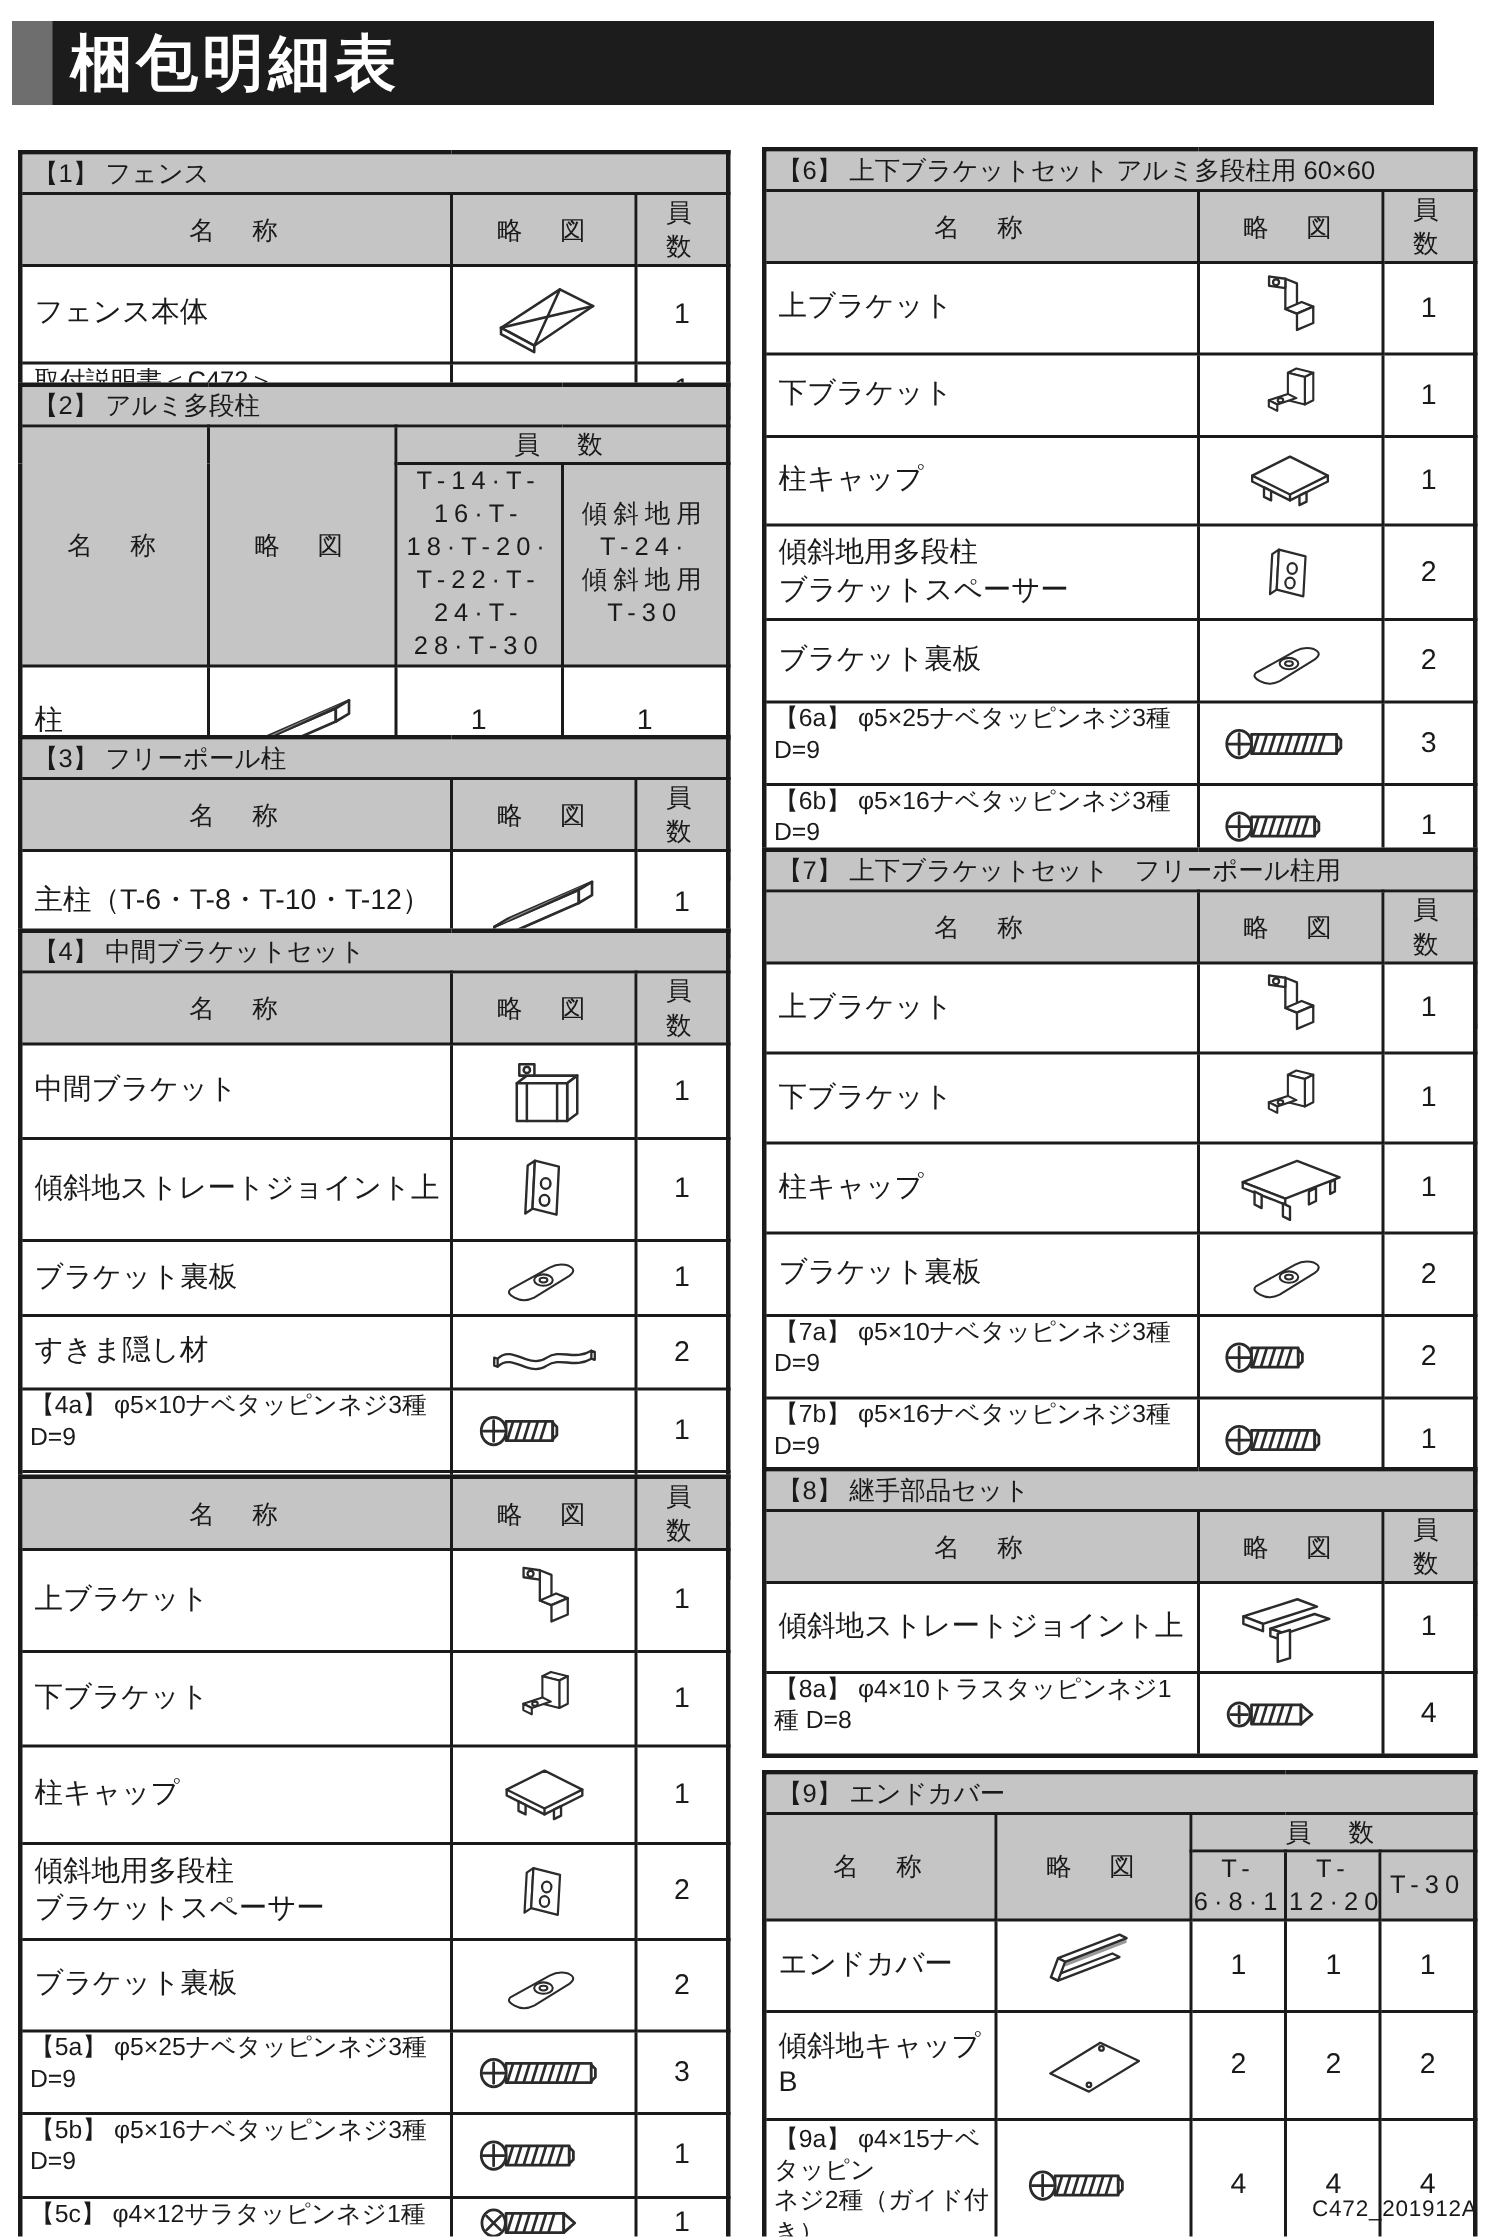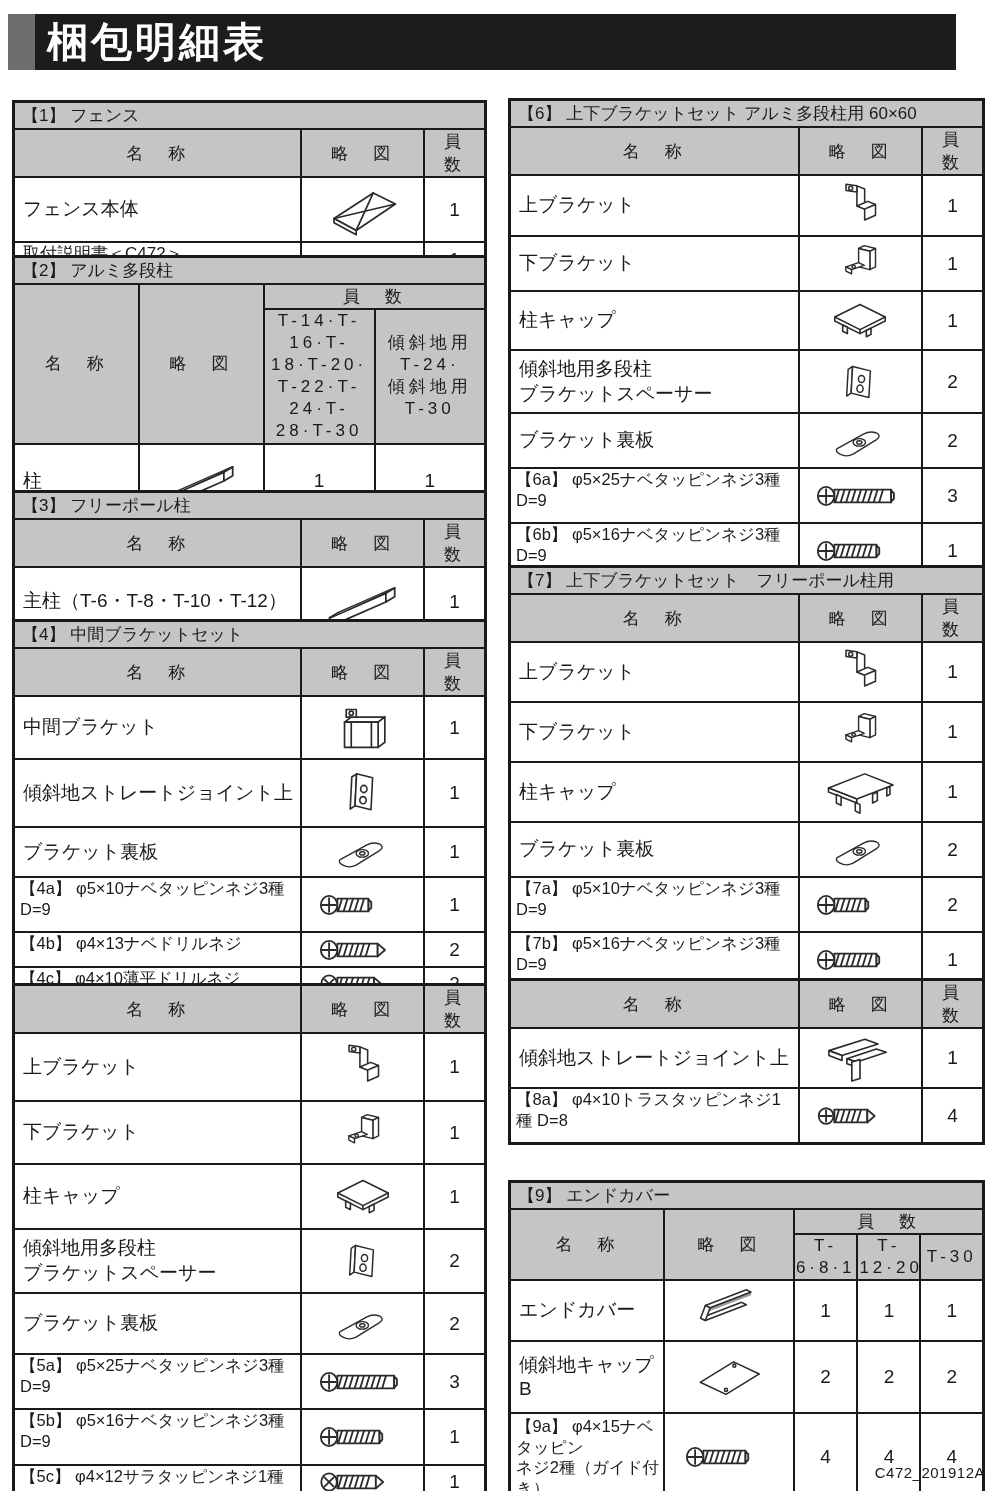--- a/index.html
+++ b/index.html
@@ -238,20 +238,34 @@
               <svg viewBox="0 0 100 58" width="86" height="40">
                 <g fill="#fff" stroke="#2b2b2b" stroke-width="2" stroke-linejoin="round" stroke-linecap="round">
                   <path d="M17,40 L55,19 Q64,14 73,17 Q82,21 74,27 L40,48 Q30,53 21,48 Q13,44 17,40 Z"></path>
                   <ellipse cx="49" cy="31" rx="9" ry="5.5"></ellipse>
                   <ellipse cx="49" cy="31" rx="3.8" ry="2.3"></ellipse>
                 </g>
               </svg>
             </td>
             <td class="qty">1</td>
           </tr>
+          <tr class="irow" style="height:49px">
+            <td class="name">すきま隠し材</td>
+            <td class="diag">
+              <svg viewBox="0 0 100 42" width="92" height="32">
+                <g fill="#fff" stroke="#2b2b2b" stroke-width="2" stroke-linejoin="round" stroke-linecap="round">
+                  <path d="M9,26 C22,13 36,36 52,25 C64,17 76,28 91,19" fill="none"></path>
+                  <path d="M9,33 C22,20 36,43 52,32 C64,24 76,35 91,26" fill="none"></path>
+                  <polygon points="6,25 9,26 9,33 6,32"></polygon>
+                  <polygon points="91,19 94,20 94,27 91,26"></polygon>
+                </g>
+              </svg>
+            </td>
+            <td class="qty">2</td>
+          </tr>
           <tr class="irow" style="height:25px">
             <td class="name ref compact">【4a】 φ5×10ナベタッピンネジ3種 D=9</td>
             <td class="diag">
               <svg viewBox="0 0 100 24" width="94" height="22">
                 <g fill="#fff" stroke="#2b2b2b" stroke-width="2" stroke-linejoin="round" stroke-linecap="round">
                   <polygon points="22,5 56,5 56,19 22,19"></polygon>
                   <line x1="27" y1="5.5" x2="23" y2="18.5"></line>
                   <line x1="33" y1="5.5" x2="29" y2="18.5"></line>
                   <line x1="39" y1="5.5" x2="35" y2="18.5"></line>
                   <line x1="45" y1="5.5" x2="41" y2="18.5"></line>
@@ -813,20 +827,23 @@
           </tr>
         </tbody>
       </table>
       <table class="parts" style="left: 508px; top: 978px; width: 477px;">
         <colgroup>
           <col style="width:61%">
           <col style="width:26%">
           <col style="width:13%">
         </colgroup>
         <tbody>
+          <tr class="trow" style="height:22px">
+            <td colspan="3">【8】 継手部品セット</td>
+          </tr>
           <tr class="hrow" style="height:23px">
             <td>名　称</td>
             <td>略　図</td>
             <td>員　数</td>
           </tr>
           <tr class="irow" style="height:60px">
             <td class="name">傾斜地ストレートジョイント上</td>
             <td class="diag">
               <svg viewBox="0 0 100 66" width="84" height="54">
                 <g fill="#fff" stroke="#2b2b2b" stroke-width="2" stroke-linejoin="round" stroke-linecap="round">

